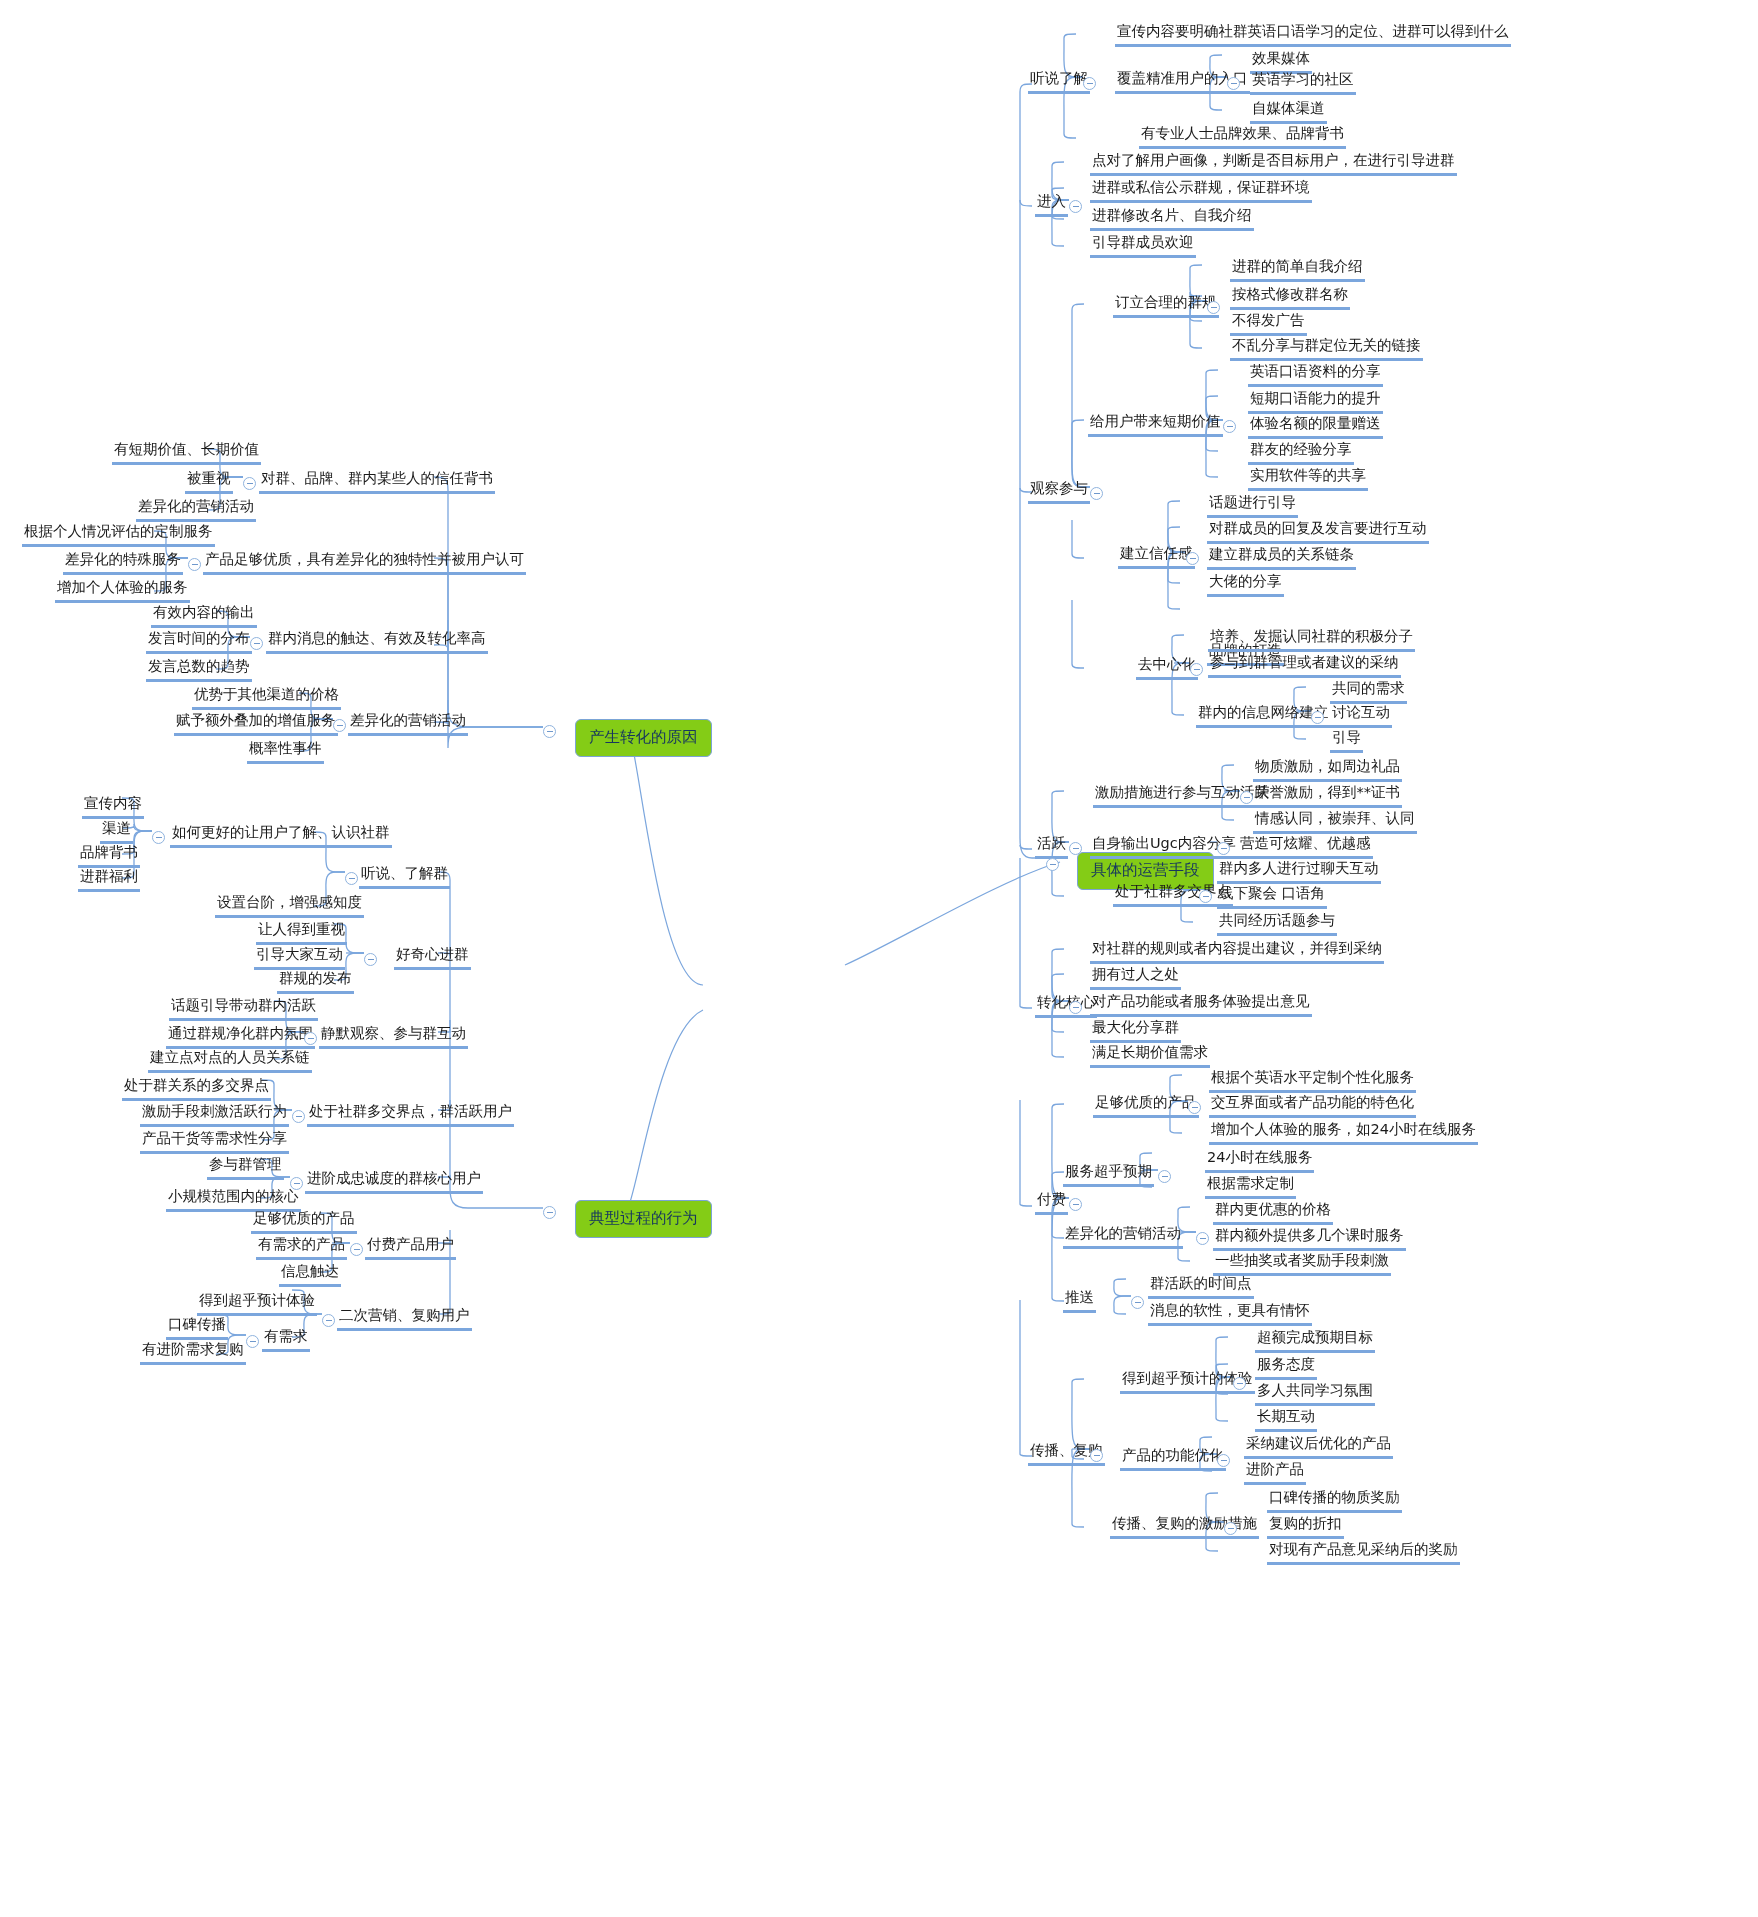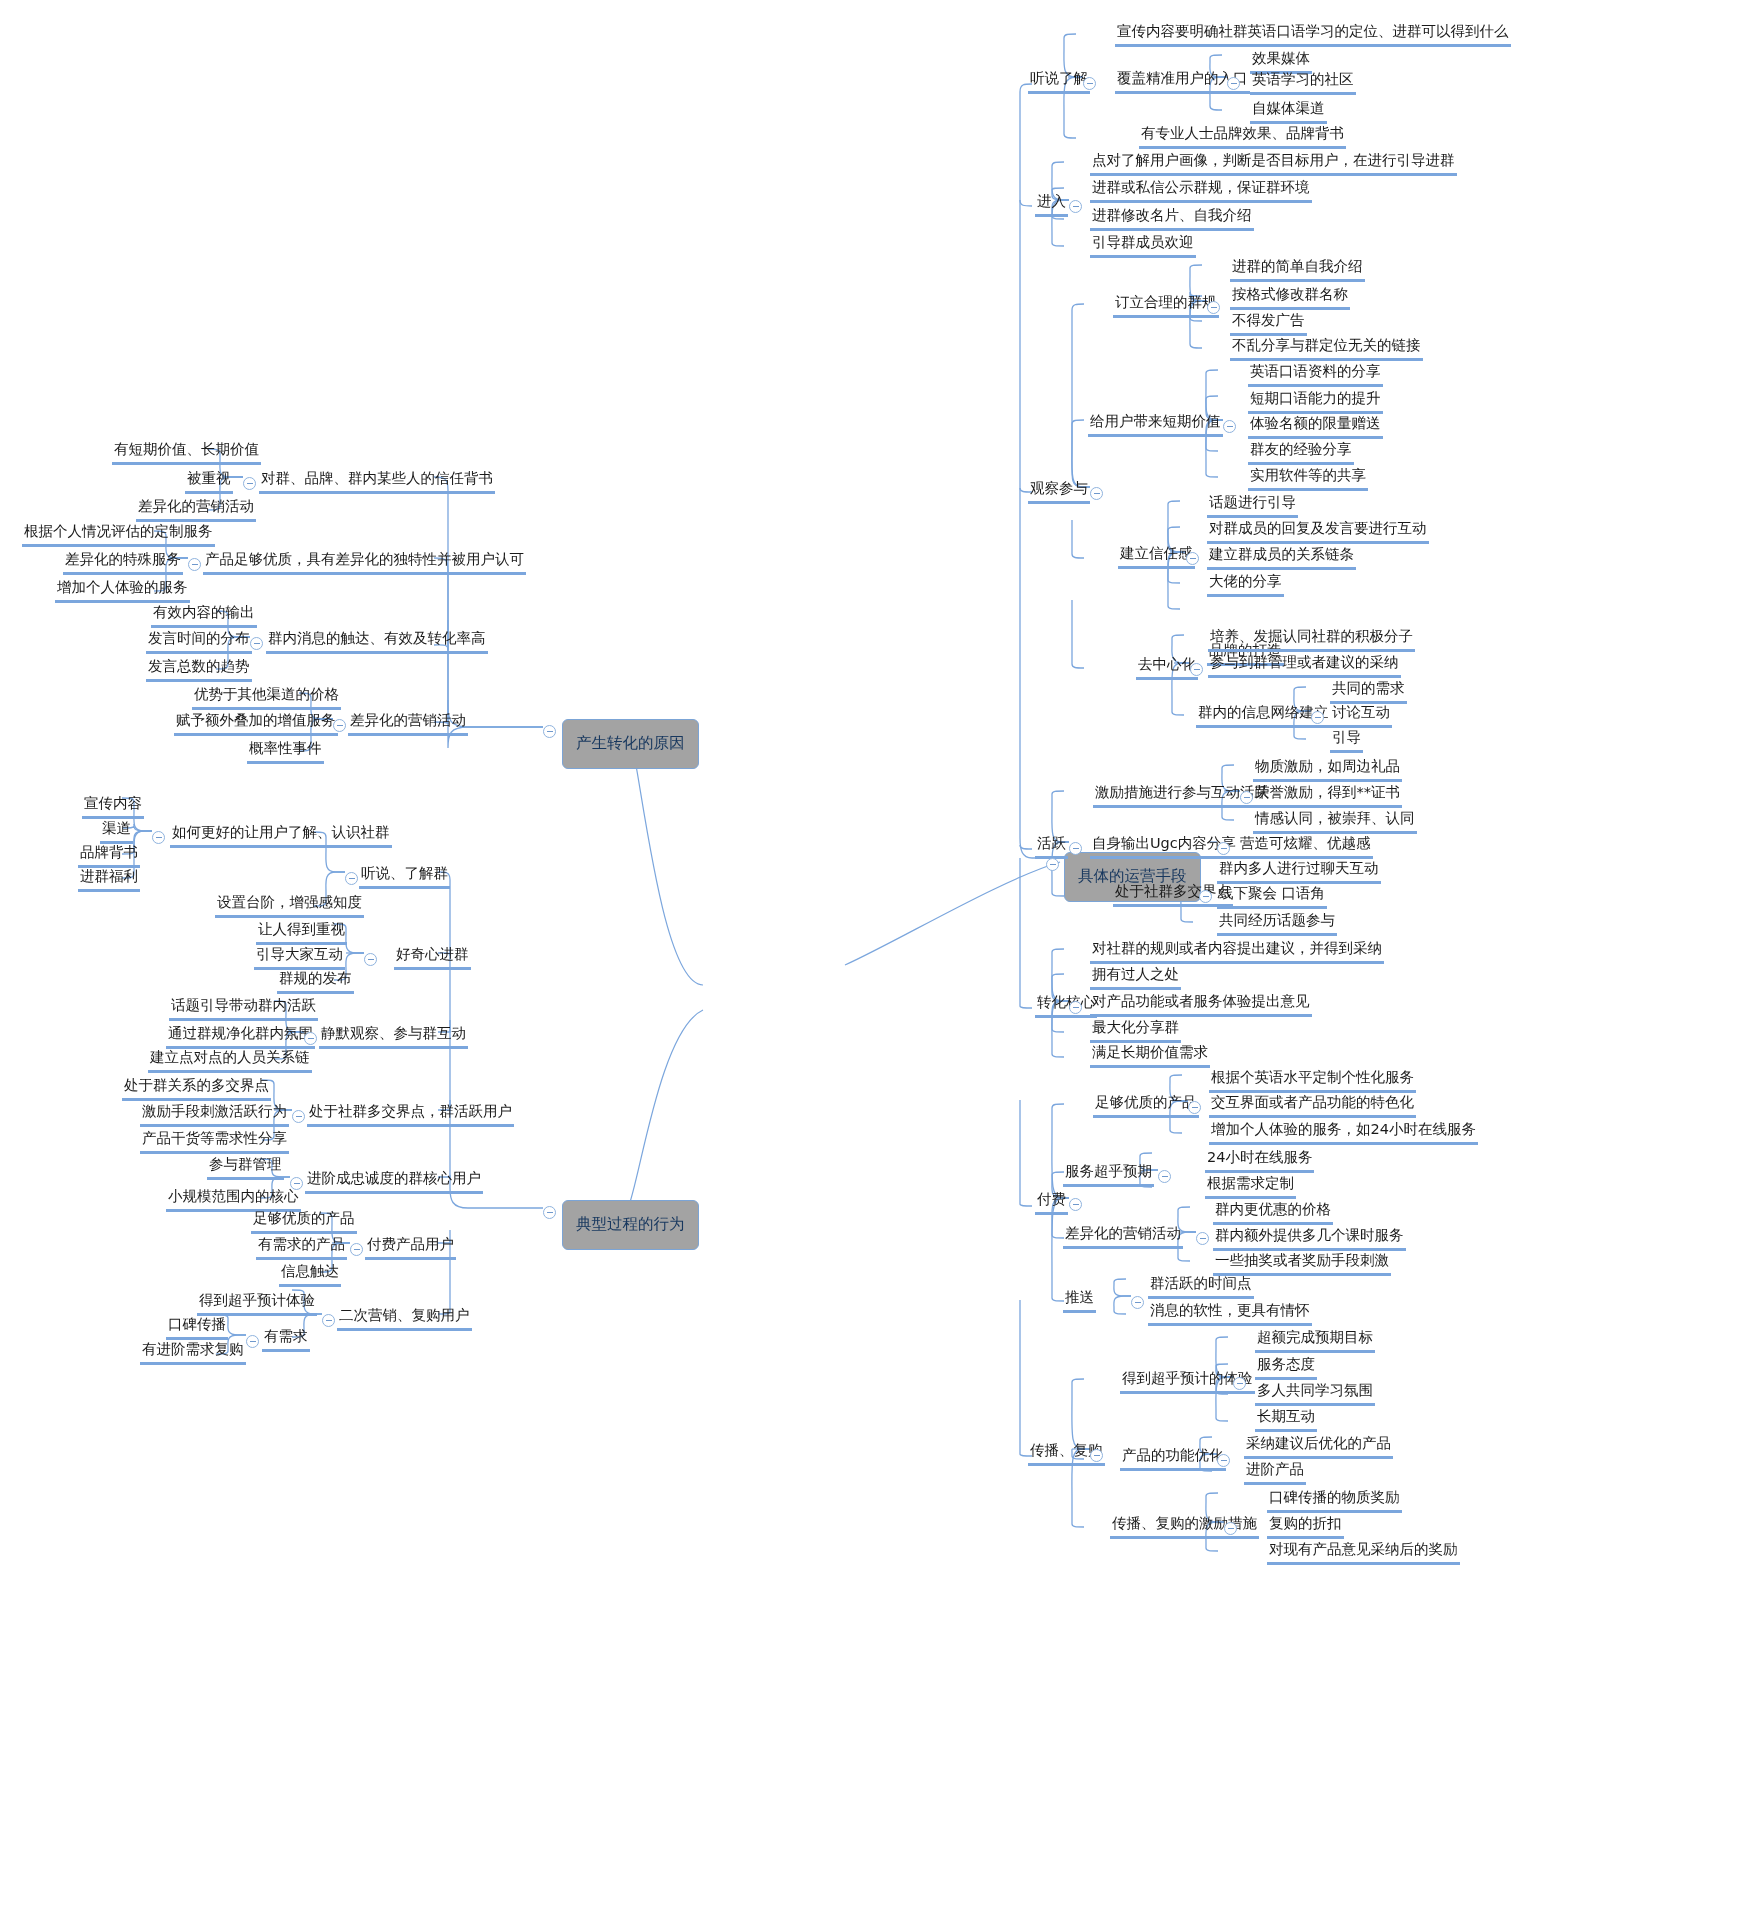--- a/index.html
+++ b/index.html
@@ -34,26 +34,27 @@
     border:2px solid #5b8cc8;
     border-radius:9px;
     color:#17375e;
     font-size:25px;
     font-weight:bold;
     padding:13px 26px;
     letter-spacing:1px;
   }
   
   .n-l1{
-    background:#a3a3a3;
+    background:#84cc16;
     border:1.4px solid #7ba4d6;
     border-radius:6px;
     color:#17375e;
     font-size:15.5px;
-    padding:16px 13px;
+    padding:10px 13px;
+    margin-left:13px;
   }
   
   .n-topic{
     font-size:14.5px;
     color:#1a1a1a;
     padding:0 2px 5px 2px;
     border-bottom:3.5px solid #7ba6dd;
   }
   
   .toggle{

